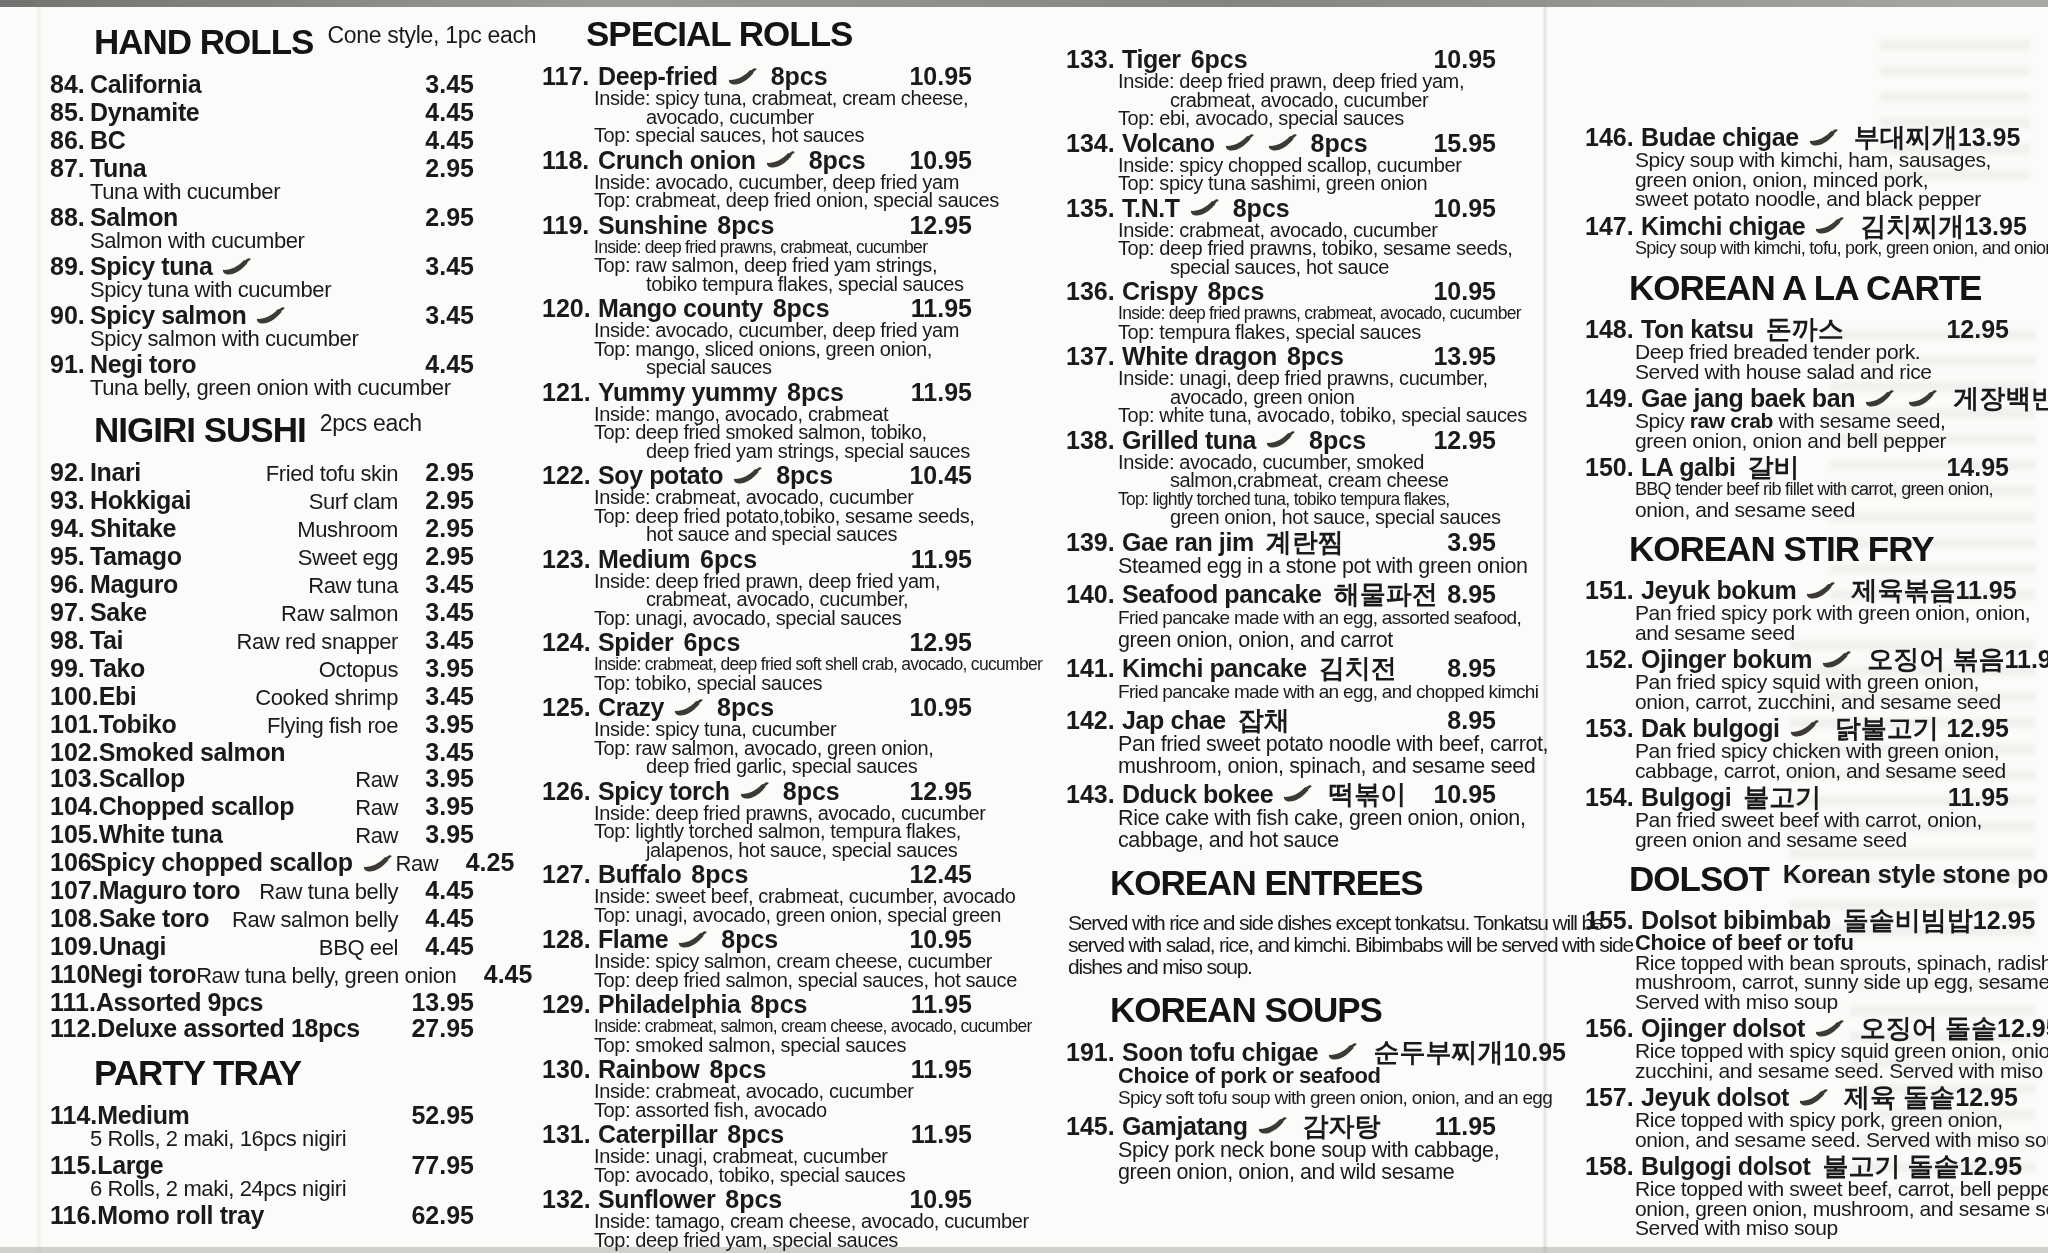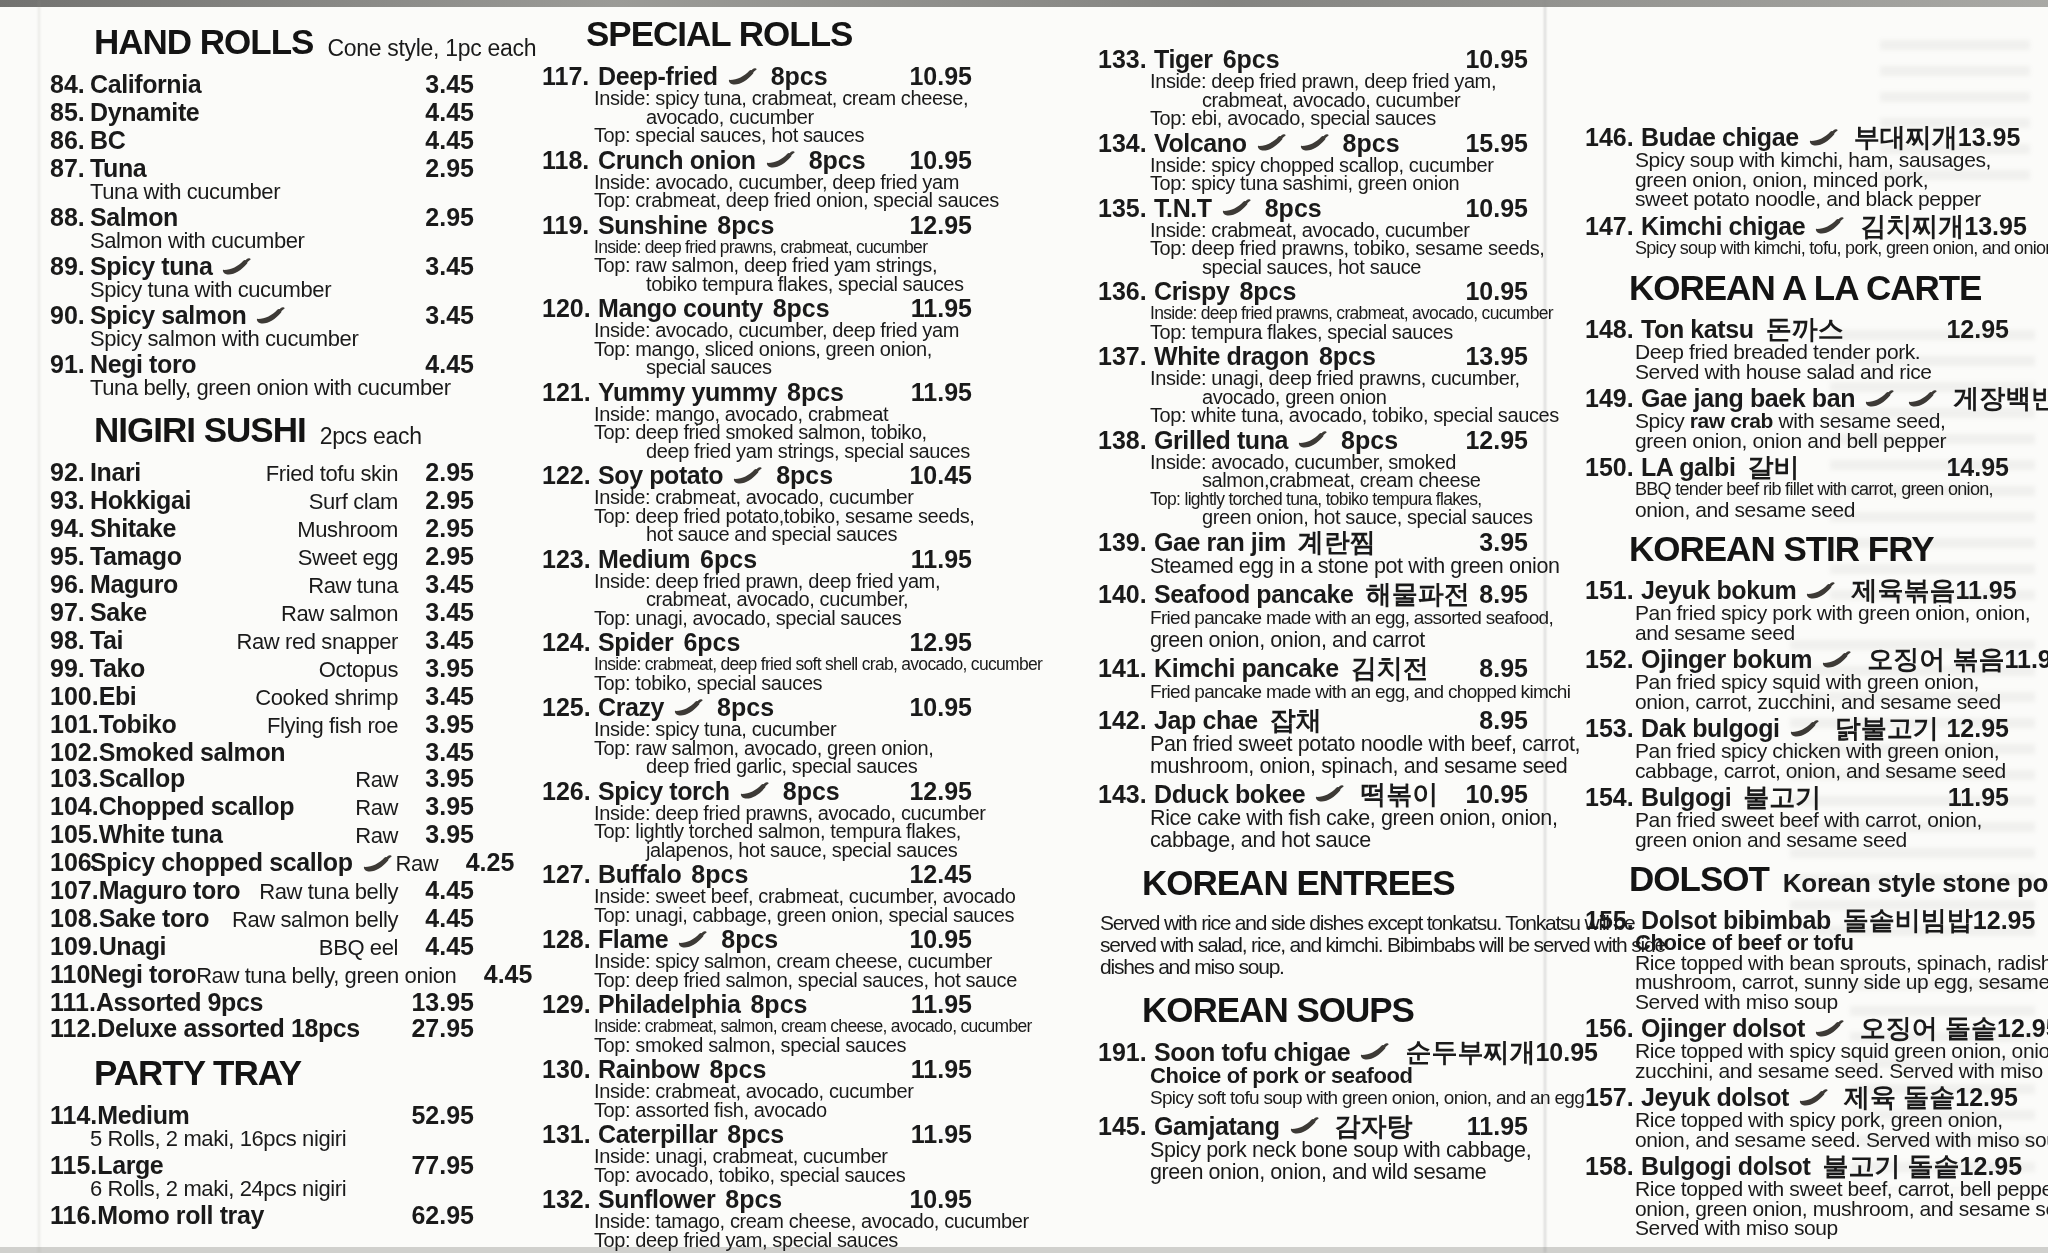--- a/index.html
+++ b/index.html
@@ -15,24 +15,24 @@
   .ghost{position:absolute;pointer-events:none;opacity:.5;filter:blur(2.2px);
          background:repeating-linear-gradient(180deg,rgba(120,120,115,.16) 0 10px,rgba(0,0,0,0) 10px 26px);}
   .g1{left:1880px;top:40px;width:150px;height:140px;}
   .g2{left:1830px;top:330px;width:205px;height:270px;}
   .g3{left:1790px;top:640px;width:245px;height:300px;}
   .g4{left:1850px;top:980px;width:185px;height:210px;}
 
   .col{position:absolute;}
   .col1{left:50px;top:22px;width:424px;}
   .col2{left:542px;top:14px;width:430px;}
-  .col3{left:1098px;top:46px;width:430px;}
+  .col3{left:1066px;top:46px;width:430px;}
   .col4{left:1585px;top:124px;width:424px;}
 
-  .sec-h{display:flex;align-items:flex-end;gap:14px;margin:12px 0 9px 44px;white-space:nowrap;}
+  .sec-h{display:flex;align-items:flex-start;gap:14px;margin:12px 0 9px 44px;white-space:nowrap;}
   .section:first-child .sec-h{margin-top:0;}
   .sec-title{font-size:35px;font-weight:900;letter-spacing:-1px;color:#141414;}
   .sec-sub{font-size:23px;letter-spacing:-.3px;}
   .sec-dolsot .sec-sub{font-size:26px;font-weight:bold;}
 
   .item{margin-bottom:2px;}
   .irow{display:flex;align-items:baseline;font-weight:700;font-size:25px;line-height:26px;white-space:nowrap;}
   .num{min-width:40px;}
   .col2 .num,.col3 .num,.col4 .num{min-width:56px;}
   .nm{letter-spacing:-.4px;}
@@ -513,21 +513,21 @@
             <div class="dl ind">jalapenos, hot sauce, special sauces</div>
           </div>
           <div class="item">
             <div class="irow">
               <span class="num">127.</span>
               <span class="nm">Buffalo</span>
               <span class="pcs">8pcs</span>
               <span class="price">12.45</span>
             </div>
             <div class="dl">Inside: sweet beef, crabmeat, cucumber, avocado</div>
-            <div class="dl">Top: unagi, cabbage, green onion, special sauces</div>
+            <div class="dl">Top: unagi, avocado, green onion, special green</div>
           </div>
           <div class="item">
             <div class="irow">
               <span class="num">128.</span>
               <span class="nm">Flame</span>
               <span class="pep">
                 <svg width="31" height="19" viewBox="0 0 34 20" aria-hidden="true">
                   <path fill="#3d3a36" d="M1.4 13.7C9 14.1 17.7 10 23.4 3.6c.8-.9 2.2-1 3.1-.2l.7.6c.9.8.9 2.2.1 3.1C21 14.6 12.6 19.6 5.8 18.7 3.1 18.3 1.1 16.4 1 14.8c-.1-.6.1-1 .4-1.1z"></path>
                   <path fill="#3d3a36" d="M25.9 3.5c.5-1.7 2.4-2.9 4.7-2.4.9.2 1.1 1.1.4 1.6-1.2.8-2.3 1.7-3.2 2.7z"></path>
                 </svg>

